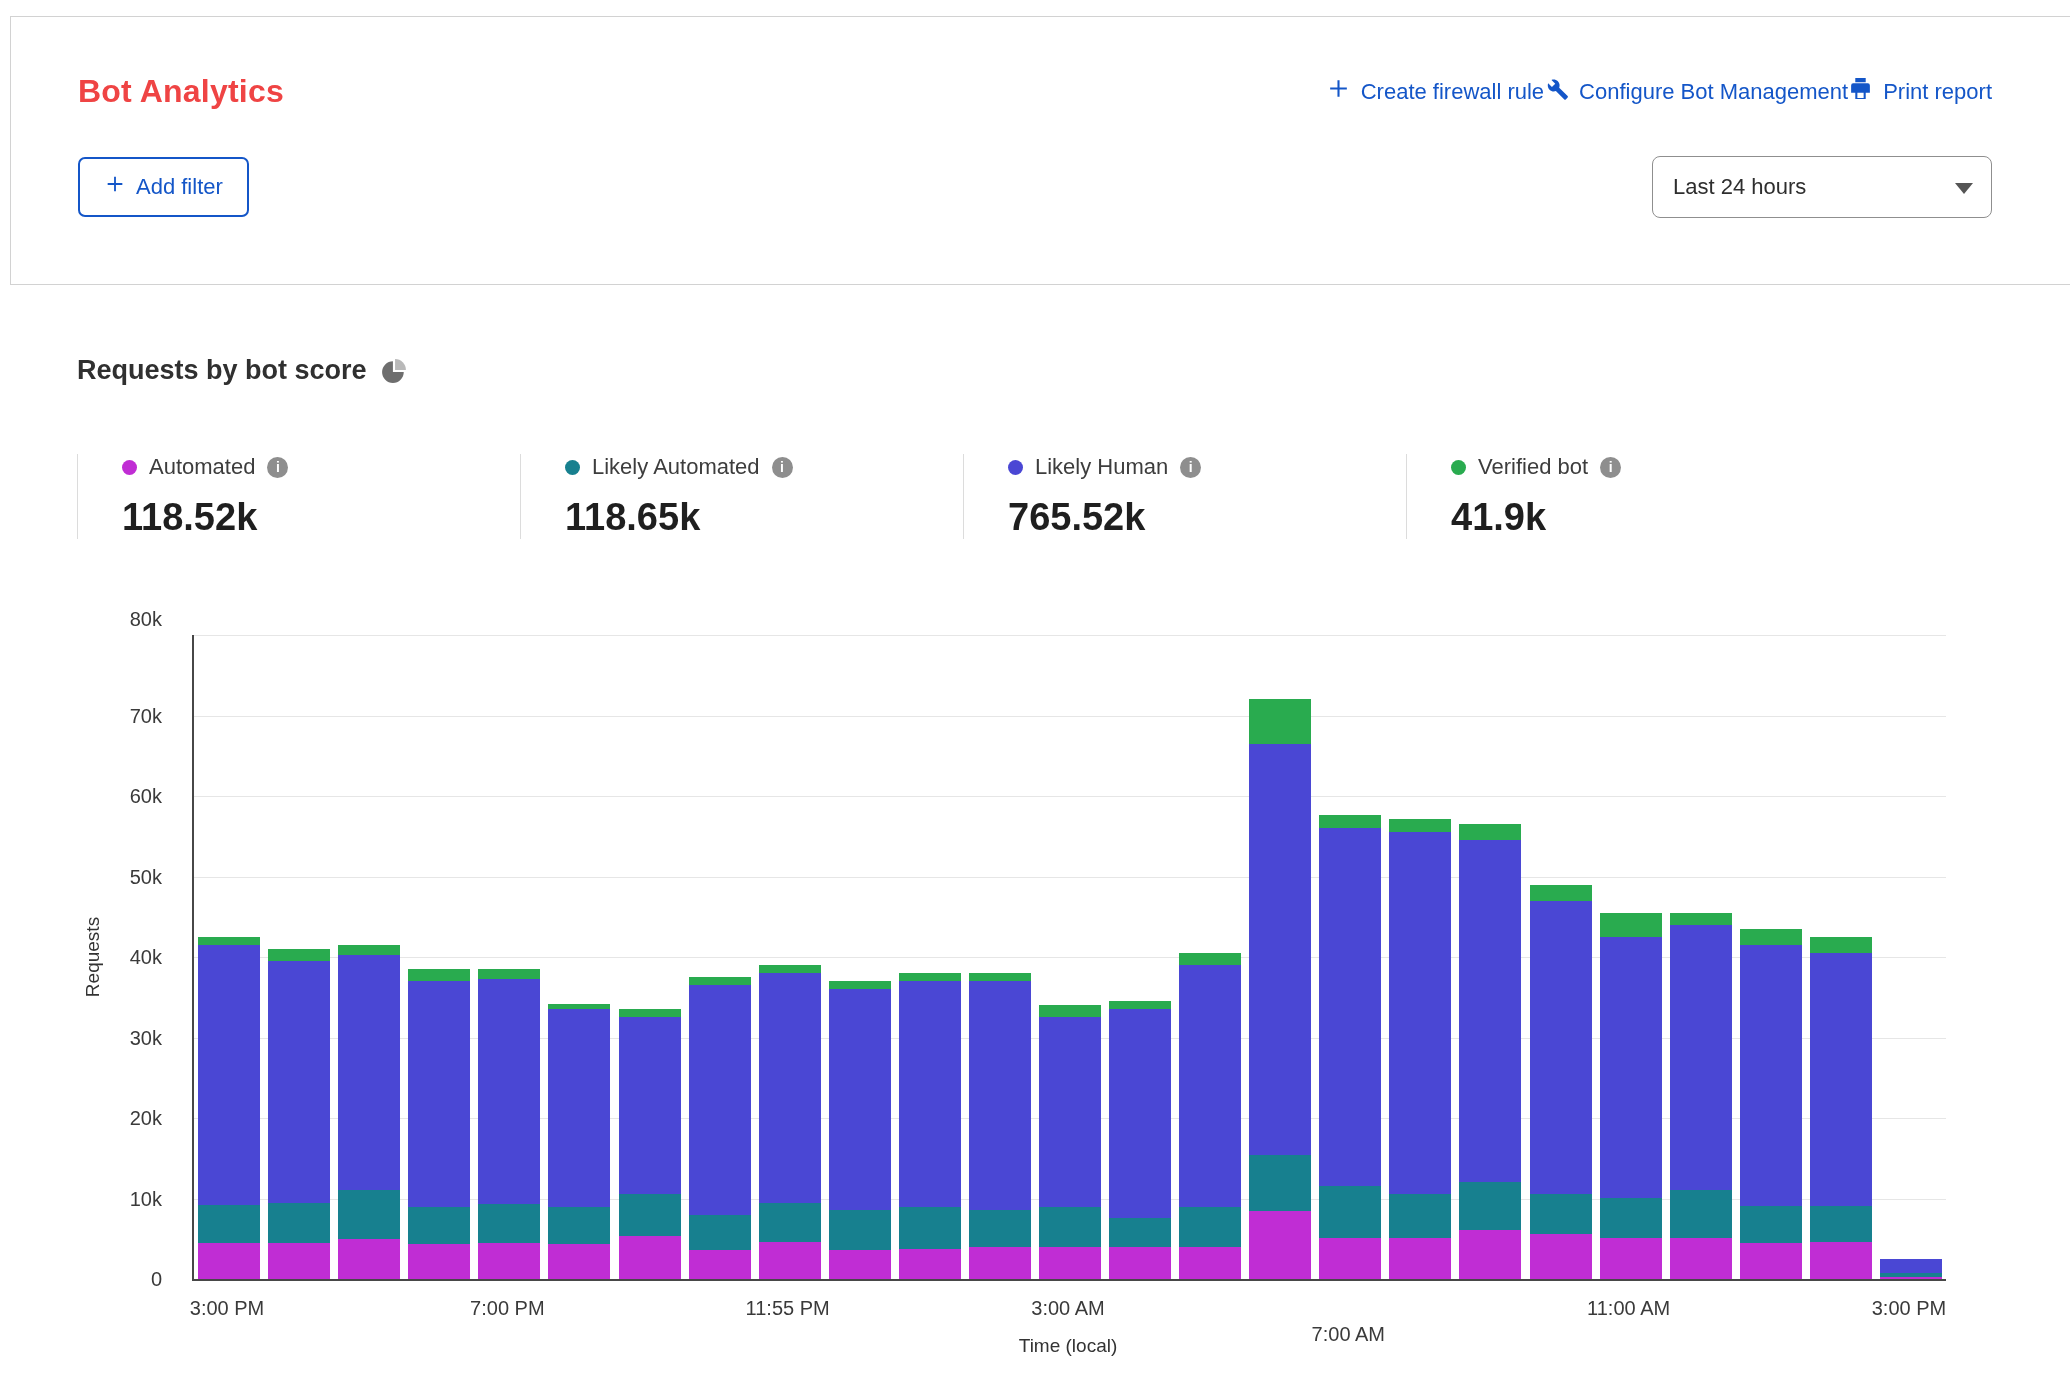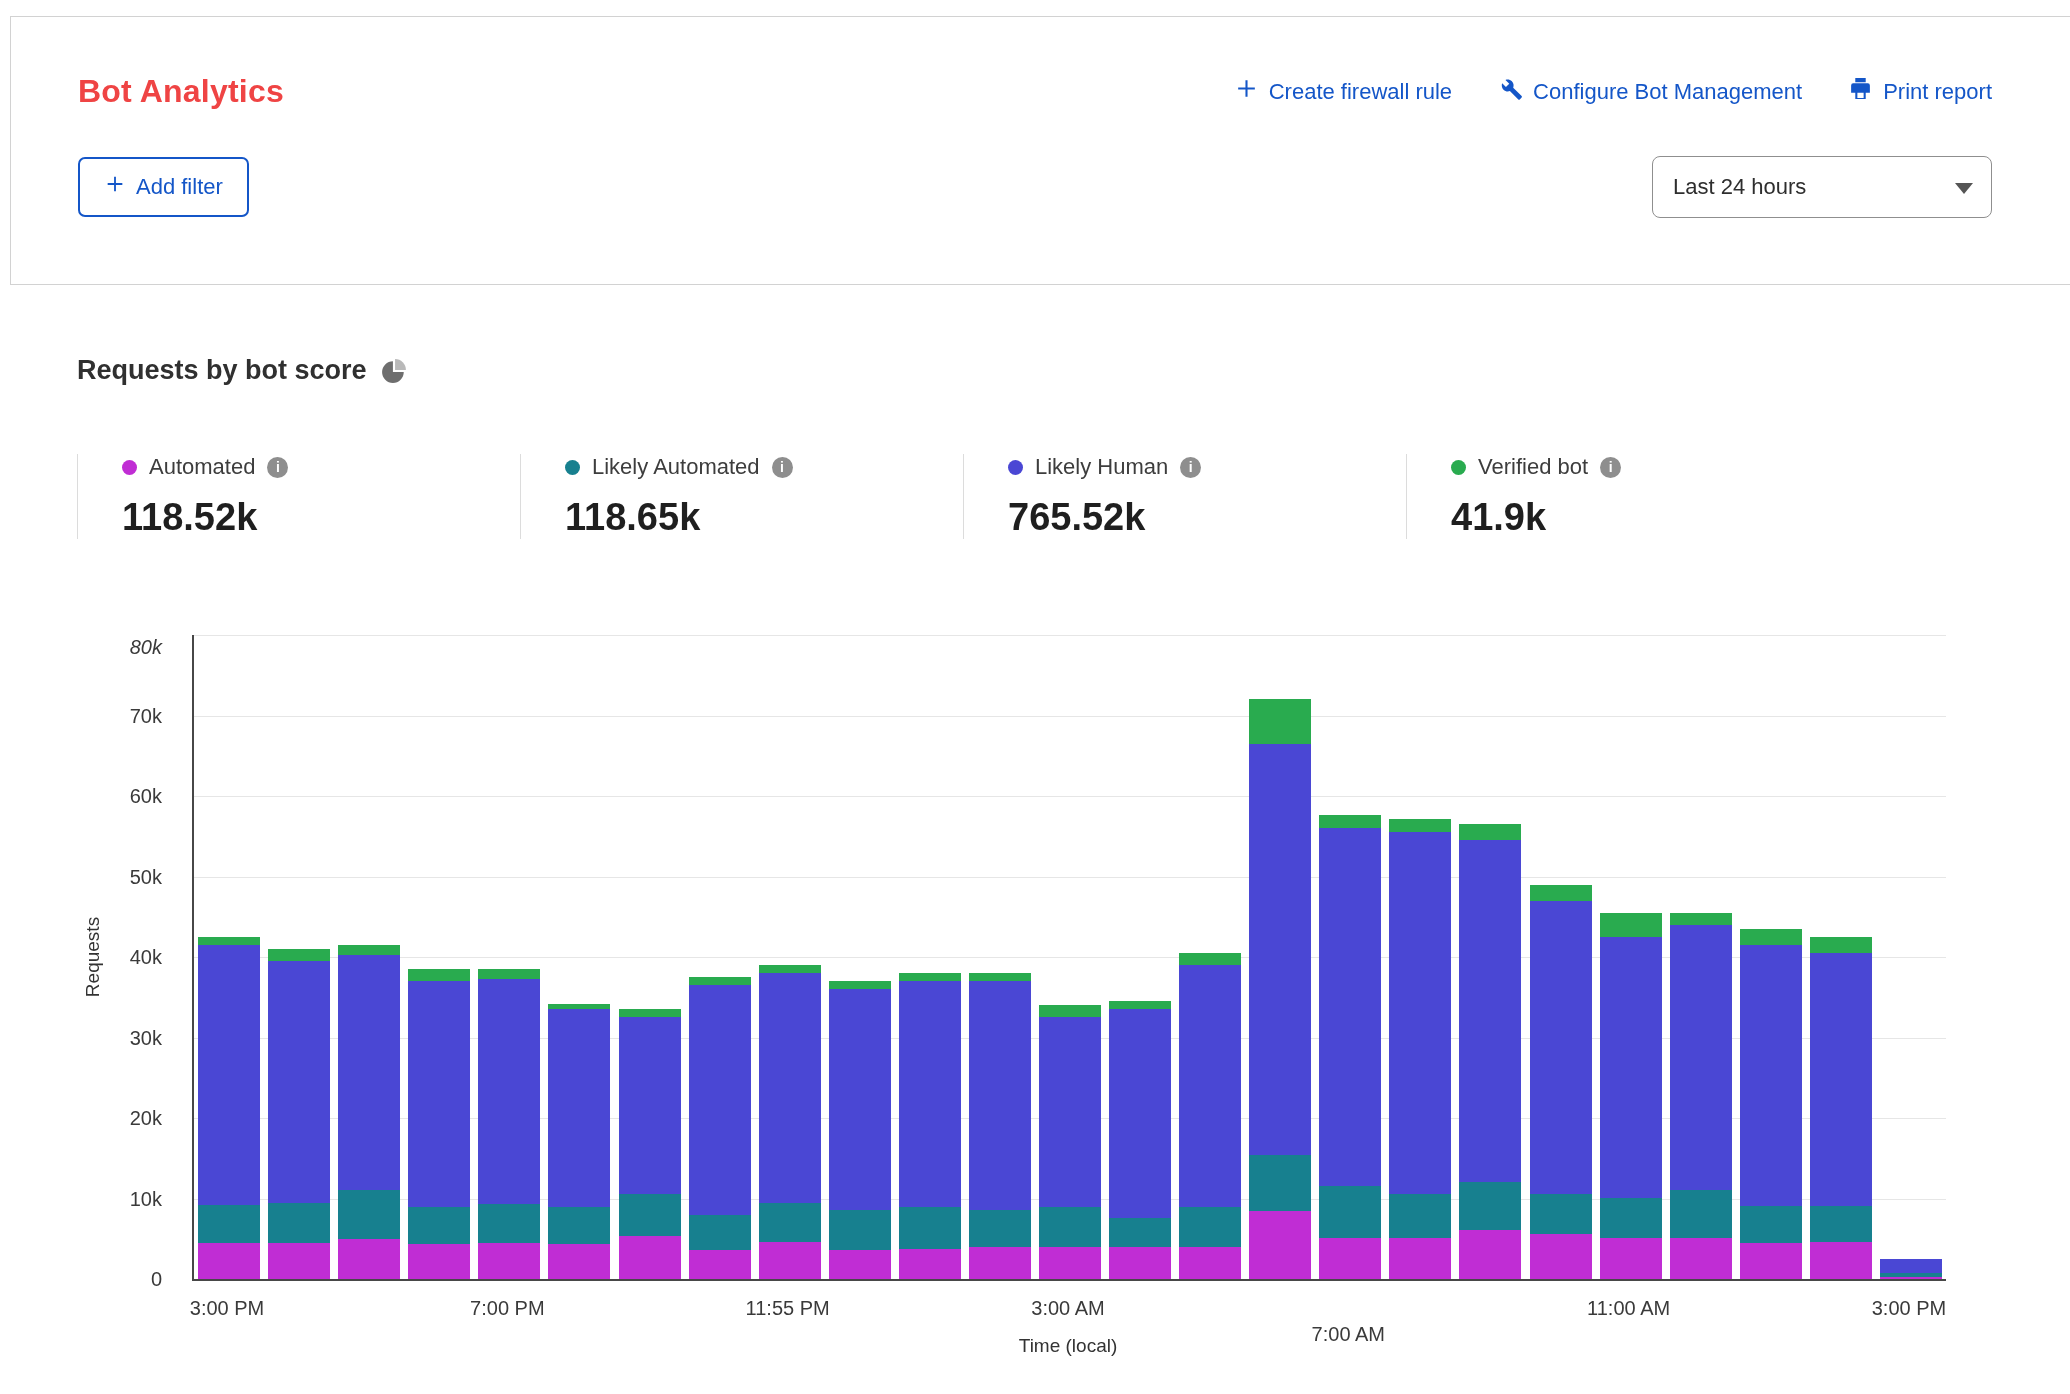--- a/index.html
+++ b/index.html
@@ -5,21 +5,21 @@
   * { margin:0; padding:0; box-sizing:content-box; }
   html,body { width:2070px; height:1394px; background:#ffffff; overflow:hidden;
               font-family:"Liberation Sans", sans-serif; color:#2f2f2f; }
 
   
   .top-section { margin:16px 0 0 10px;
     border-top:1px solid #d2d2d2; border-left:1px solid #d2d2d2; border-bottom:1px solid #d2d2d2;
     padding:56px 78px 66px 67px; }
   .header-row { display:flex; justify-content:space-between; align-items:center; }
   .page-title { font-size:32px; font-weight:700; color:#ef4444; letter-spacing:0.2px; }
-  .actions { display:flex; align-items:center; gap:46px; }
+  .actions { display:flex; align-items:center; }
   .action-link { display:flex; align-items:center; gap:10px; color:#1456c8; font-size:22px;
                  cursor:pointer; white-space:nowrap; }
   .action-link svg { width:25px; height:25px; fill:#1456c8; }
   .filter-row { display:flex; justify-content:space-between; align-items:center; margin-top:46px; }
   .add-filter-btn { display:inline-flex; align-items:center; gap:10px; border:2px solid #1456c8;
     border-radius:7px; color:#1456c8; font-size:22px; padding:14px 24px; background:#fff; cursor:pointer; }
   .add-filter-btn svg { width:22px; height:22px; fill:#1456c8; }
   .time-range { position:relative; width:272px; border:1px solid #8f8f8f; border-radius:8px;
     background:#fff; font-size:22px; color:#2e2e2e; padding:17px 46px 17px 20px; cursor:pointer; }
   .chevron { position:absolute; right:18px; top:26px; width:0; height:0;
@@ -322,21 +322,21 @@
         </div>
       <div class="x-axis-title">Time (local)</div>
     <div class="y-tick-box y-tick" style="top: 674px; left: 22px; right: auto;">0</div>
         <div class="y-tick-box y-tick" style="top: 593.5px; left: 22px; right: auto;">10k</div>
         <div class="y-tick-box y-tick" style="top: 513px; left: 22px; right: auto;">20k</div>
         <div class="y-tick-box y-tick" style="top: 432.5px; left: 22px; right: auto;">30k</div>
         <div class="y-tick-box y-tick" style="top: 352px; left: 22px; right: auto;">40k</div>
         <div class="y-tick-box y-tick" style="top: 271.5px; left: 22px; right: auto;">50k</div>
         <div class="y-tick-box y-tick" style="top: 191px; left: 22px; right: auto;">60k</div>
         <div class="y-tick-box y-tick" style="top: 110.5px; left: 22px; right: auto;">70k</div>
-        <div class="y-tick-box y-tick" style="top: 42px; left: 22px; right: auto; font-style: italic;">80k</div>
+        <div class="y-tick-box y-tick" style="top: 14px; left: 22px; right: auto;">80k</div>
         <div class="x-tick" style="left: 227.04px;">3:00 PM</div>
         <div class="x-tick" style="left: 507.36px;">7:00 PM</div>
         <div class="x-tick" style="left: 787.68px;">11:55 PM</div>
         <div class="x-tick" style="left: 1068px;">3:00 AM</div>
         <div class="x-tick" style="left: 1348.32px; margin-top: 26px;">7:00 AM</div>
         <div class="x-tick" style="left: 1628.64px;">11:00 AM</div>
         <div class="x-tick" style="left: 1908.96px;">3:00 PM</div>
       </div>
   </div>
 

